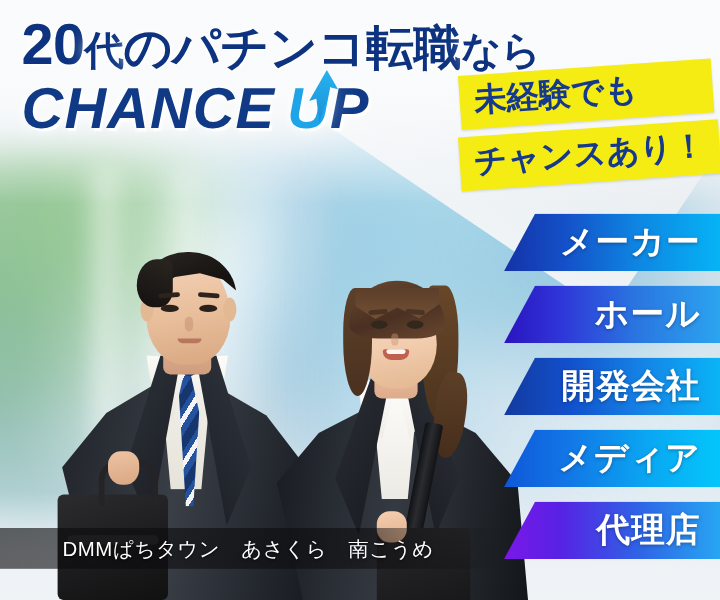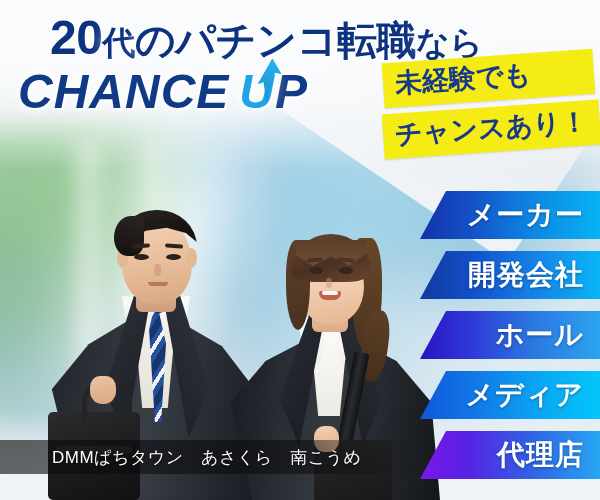--- a/index.html
+++ b/index.html
@@ -260,21 +260,21 @@
   .headline{
     position:absolute;left:18px;top:14px;width:420px;
     z-index:6;pointer-events:none;
   }
   .line1{
     font-size:40px;font-weight:700;letter-spacing:-.5px;
     color:#0d3380;line-height:1;white-space:nowrap;
     text-shadow:0 0 8px rgba(255,255,255,.95),0 0 16px rgba(255,255,255,.85),
                 1px 1px 0 rgba(255,255,255,.9);
   }
-  .line1 .num{font-size:48px;margin-left:32px;}
+  .line1 .num{font-size:48px;}
   .line1 .small{font-size:33px;}
   .logo{
     margin-top:6px;
     font-size:48px;font-weight:700;font-style:italic;
     letter-spacing:1px;line-height:1;
     color:#103a86;white-space:nowrap;
     text-shadow:0 0 10px rgba(255,255,255,.95),0 0 20px rgba(255,255,255,.8),
                 2px 2px 0 rgba(255,255,255,.85);
   }
   .logo .up{position:relative;display:inline-block;margin-left:10px;}
@@ -305,21 +305,21 @@
     display:flex;align-items:center;justify-content:flex-end;
     padding-right:16px;
     clip-path:polygon(26px 0,100% 0,100% 100%,0 100%);
     box-shadow:0 1px 3px rgba(0,0,0,.18);
   }
   .cat span{
     color:#ffffff;font-size:28px;font-weight:700;line-height:1;
     letter-spacing:1px;white-space:nowrap;
     text-shadow:0 1px 3px rgba(0,30,70,.45);
   }
-  .cat-maker{background:linear-gradient(90deg,#1432a8 0%,#1450c8 28%,#0e86e2 62%,#06b3f5 100%);margin-top:13px;}
+  .cat-maker{background:linear-gradient(90deg,#1432a8 0%,#1450c8 28%,#0e86e2 62%,#06b3f5 100%);}
   .cat-hall {background:linear-gradient(90deg,#2a14c0 0%,#2f35d8 26%,#2a74e0 60%,#2ca4ef 100%);}
   .cat-dev  {background:linear-gradient(90deg,#123a9e 0%,#1250cc 30%,#1583e6 64%,#0ab4f6 100%);}
   .cat-agent{background:linear-gradient(90deg,#7a18e8 0%,#5722e4 26%,#2f63e6 62%,#27a6f2 100%);}
   .cat-media{background:linear-gradient(90deg,#0f57d8 0%,#1277e6 30%,#0aa6f2 66%,#04c6fb 100%);}
 
   
   .caption{
     position:absolute;left:0;bottom:26px;width:420px;height:34px;
     display:flex;align-items:center;z-index:9;
     background:linear-gradient(90deg,rgba(10,10,12,.62) 0%,rgba(10,10,12,.55) 72%,rgba(10,10,12,0) 100%);
@@ -413,26 +413,26 @@
 
   <div class="badges">
     <div class="badge">未経験でも</div>
     <div class="badge">チャンスあり！</div>
   </div>
 
   <div class="cats">
     <div class="cat cat-maker">
       <span>メーカー</span>
     </div>
+    <div class="cat cat-hall">
+      <span>ホール</span>
+    </div>
     <div class="cat cat-dev">
       <span>開発会社</span>
     </div>
-    <div class="cat cat-hall">
-      <span>ホール</span>
-    </div>
     <div class="cat cat-media">
       <span>メディア</span>
     </div>
     <div class="cat cat-agent">
       <span>代理店</span>
     </div>
   </div>
 
   <div class="caption">
     <span>DMMぱちタウン　あさくら　南こうめ</span>

